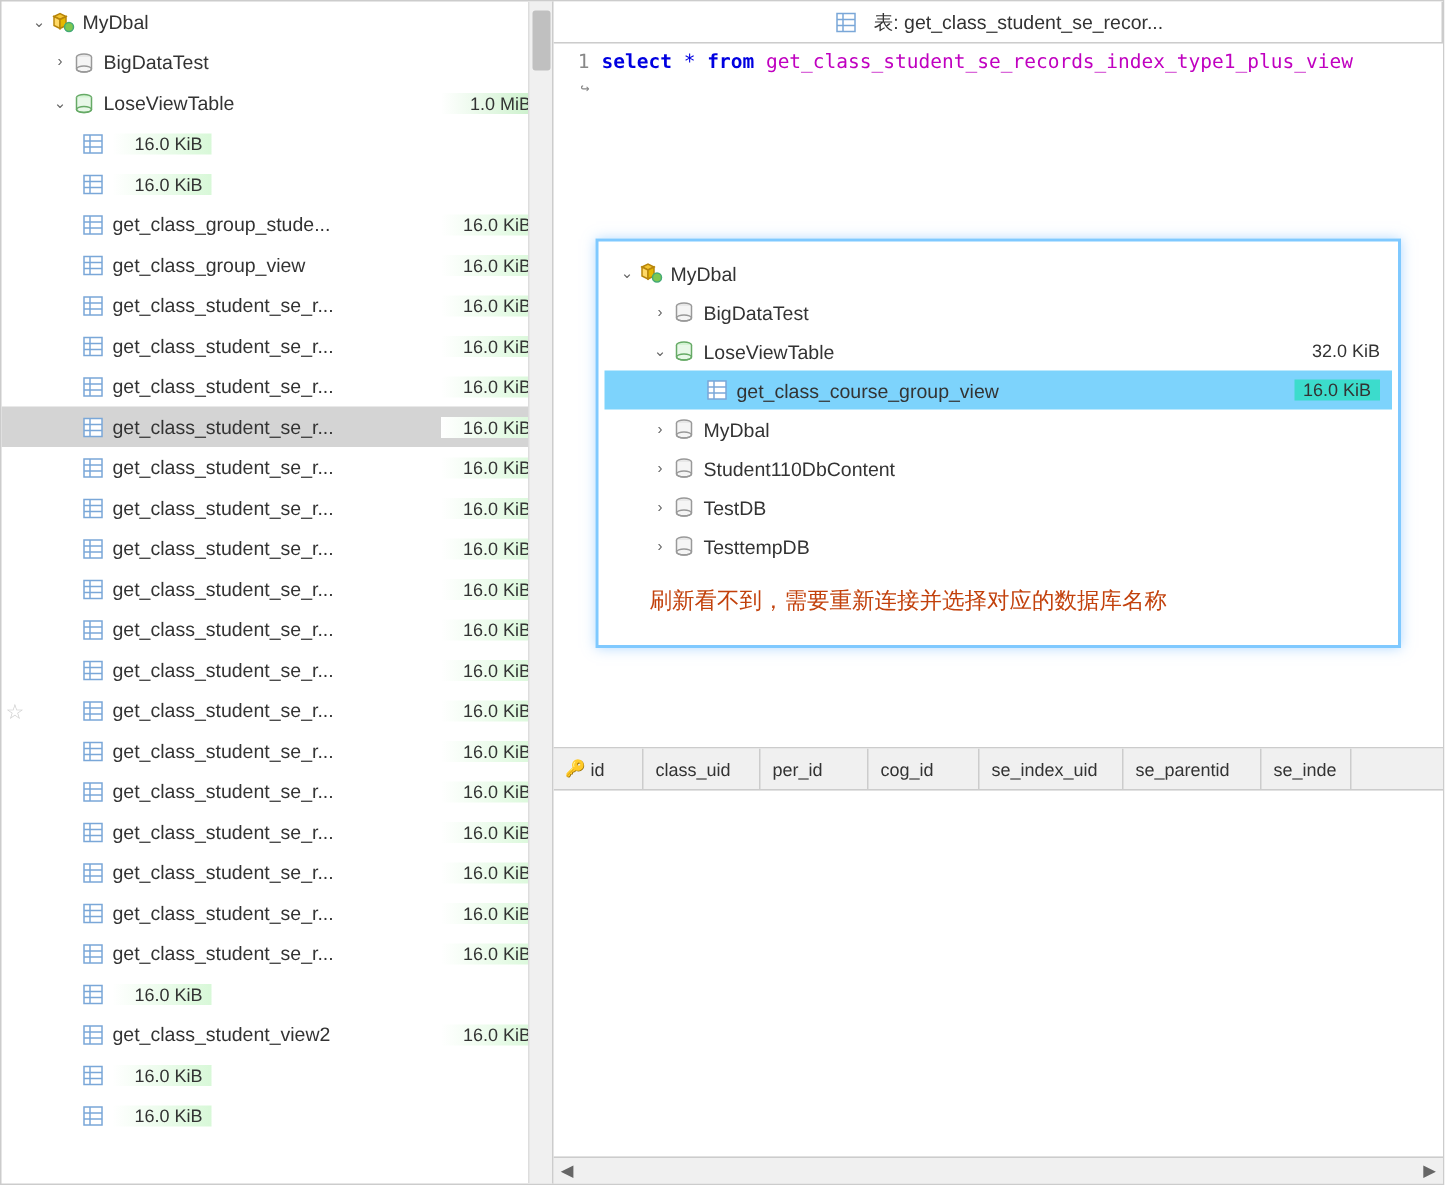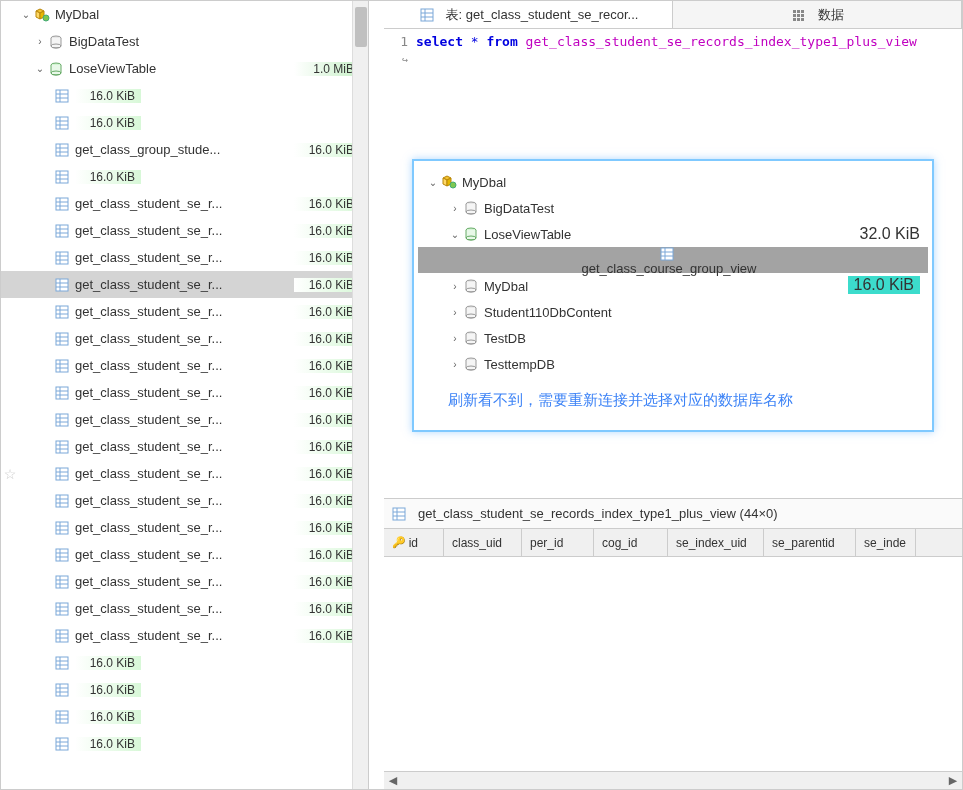--- a/index.html
+++ b/index.html
@@ -1,19 +1,19 @@
 <!DOCTYPE html>
 <html><head>
 <meta charset="utf-8">
 <style>
 * { box-sizing: border-box; margin: 0; padding: 0; }
 body { font-family: "Microsoft YaHei", Arial, sans-serif; font-size: 13px; color: #333; background: #fff; }
 .container { display: flex; width: 963px; height: 790px; border: 1px solid #ccc; }
 .left-panel { width: 368px; border-right: 1px solid #ccc; overflow-y: auto; position: relative; }
-.right-panel { flex: 1; display: flex; flex-direction: column; overflow: hidden; padding-left: 15px; }
+.right-panel { flex: 1; display: flex; flex-direction: column; overflow: hidden; }
 .tree-row { display: flex; align-items: center; height: 27px; padding-right: 8px; cursor: pointer; }
 .tree-row.selected { background: #d4d4d4; }
 .tree-indent { display: inline-block; }
 .tree-arrow { width: 14px; text-align: center; color: #666; font-size: 10px; cursor: pointer; }
 .tree-icon { width: 18px; height: 18px; display: inline-flex; align-items: center; justify-content: center; margin-right: 4px; }
 .tree-label { flex: 1; white-space: nowrap; overflow: hidden; text-overflow: ellipsis; }
 .tree-size { width: 66px; text-align: right; padding-right: 6px; font-size: 12px; }
 .size-bg-full { background: linear-gradient(to right, #fff 0%, #c8f0c8 100%); }
 .size-bg-item { background: linear-gradient(to right, #fff 0%, #d8f8d8 100%); }
 .star-col { width: 18px; text-align: center; color: #ccc; font-size: 14px; }
@@ -23,24 +23,24 @@
 .tab-item { flex: 1; display: flex; align-items: center; justify-content: center; gap: 6px; border-right: 1px solid #ccc; cursor: pointer; font-size: 13px; padding: 0 8px; white-space: nowrap; overflow: hidden; text-overflow: ellipsis; }
 .tab-item.active { background: #fff; }
 .sql-area { position: relative; padding: 4px 0; border-bottom: 1px solid #ccc; font-family: Consolas, monospace; font-size: 13px; min-height: 470px; }
 .sql-gutter { position: absolute; left: 0; top: 4px; width: 28px; text-align: right; color: #888; padding-right: 4px; line-height: 18px; }
 .sql-code { margin-left: 32px; line-height: 18px; white-space: pre-wrap; word-break: break-all; }
 .kw { color: #0000e0; font-weight: bold; }
 .ident { color: #c000c0; }
 .star { color: #0000e0; }
 .overlay-box { position: absolute; left: 28px; top: 130px; right: 28px; background: #fff; border: 2px solid #7fc9ff; box-shadow: 0 0 8px rgba(100,180,255,0.5); padding: 8px 4px 20px 4px; }
 .overlay-row { display: flex; align-items: center; height: 26px; padding-right: 8px; font-family: "Microsoft YaHei", Arial, sans-serif; font-size: 13px; }
-.overlay-row.sel { background: #a3a3a3; flex-direction: column; }
-.overlay-size { margin-left: auto; font-size: 16px; }
+.overlay-row.sel { background: #7dd3fc; }
+.overlay-size { margin-left: auto; font-size: 12px; }
 .overlay-size.sel-size { background: #3cdccc; padding: 0 6px; }
-.red-note { color: #3b82f6; font-size: 15px; padding: 14px 0 0 30px; font-family: "Microsoft YaHei", Arial, sans-serif; }
+.red-note { color: #c2410c; font-size: 15px; padding: 14px 0 0 30px; font-family: "Microsoft YaHei", Arial, sans-serif; }
 .result-header { display: flex; align-items: center; height: 30px; border-bottom: 1px solid #ccc; padding-left: 6px; gap: 6px; background: #fafafa; }
 .result-grid { flex: 1; overflow: auto; position: relative; }
 .grid-header { display: flex; height: 28px; background: #f0f0f0; border-bottom: 1px solid #ccc; }
 .grid-col { border-right: 1px solid #ccc; padding: 0 8px; display: flex; align-items: center; font-size: 12px; white-space: nowrap; }
 .grid-col.key { color: #333; }
 .key-icon { color: #d4a017; margin-right: 3px; font-size: 11px; }
 .bottom-scroll { height: 18px; background: #f0f0f0; border-top: 1px solid #ccc; display: flex; align-items: center; }
 .bottom-scroll-arrow { width: 18px; text-align: center; color: #666; cursor: pointer; font-size: 11px; }
 .bottom-scroll-track { flex: 1; height: 12px; position: relative; }
 svg { display: block; }
@@ -137,20 +137,21 @@
     <span class="star-col"></span>
     <span class="tree-indent" style="width:34px"></span>
     <span class="tree-icon">
             <svg width="14" height="14" viewBox="0 0 14 14">
               <rect x="1" y="1" width="12" height="12" fill="#fff" stroke="#7aa7d8"></rect>
               <line x1="1" y1="5" x2="13" y2="5" stroke="#7aa7d8"></line>
               <line x1="1" y1="9" x2="13" y2="9" stroke="#7aa7d8"></line>
               <line x1="5" y1="1" x2="5" y2="13" stroke="#7aa7d8"></line>
             </svg>
           </span>
+    <span class="tree-label">get_class_group_view</span>
     <span class="tree-size size-bg-item">16.0 KiB</span>
   </div>
         <div class="tree-row">
     <span class="star-col"></span>
     <span class="tree-indent" style="width:34px"></span>
     <span class="tree-icon">
             <svg width="14" height="14" viewBox="0 0 14 14">
               <rect x="1" y="1" width="12" height="12" fill="#fff" stroke="#7aa7d8"></rect>
               <line x1="1" y1="5" x2="13" y2="5" stroke="#7aa7d8"></line>
               <line x1="1" y1="9" x2="13" y2="9" stroke="#7aa7d8"></line>
@@ -401,20 +402,21 @@
     <span class="star-col"></span>
     <span class="tree-indent" style="width:34px"></span>
     <span class="tree-icon">
             <svg width="14" height="14" viewBox="0 0 14 14">
               <rect x="1" y="1" width="12" height="12" fill="#fff" stroke="#7aa7d8"></rect>
               <line x1="1" y1="5" x2="13" y2="5" stroke="#7aa7d8"></line>
               <line x1="1" y1="9" x2="13" y2="9" stroke="#7aa7d8"></line>
               <line x1="5" y1="1" x2="5" y2="13" stroke="#7aa7d8"></line>
             </svg>
           </span>
+    <span class="tree-label">get_class_student_view2</span>
     <span class="tree-size size-bg-item">16.0 KiB</span>
   </div>
         <div class="tree-row">
     <span class="star-col"></span>
     <span class="tree-indent" style="width:34px"></span>
     <span class="tree-icon">
             <svg width="14" height="14" viewBox="0 0 14 14">
               <rect x="1" y="1" width="12" height="12" fill="#fff" stroke="#7aa7d8"></rect>
               <line x1="1" y1="5" x2="13" y2="5" stroke="#7aa7d8"></line>
               <line x1="1" y1="9" x2="13" y2="9" stroke="#7aa7d8"></line>
@@ -448,36 +450,20 @@
       <div class="tab-item active">
         <span class="tree-icon">
           <svg width="14" height="14" viewBox="0 0 14 14">
               <rect x="1" y="1" width="12" height="12" fill="#fff" stroke="#7aa7d8"></rect>
               <line x1="1" y1="5" x2="13" y2="5" stroke="#7aa7d8"></line>
               <line x1="1" y1="9" x2="13" y2="9" stroke="#7aa7d8"></line>
               <line x1="5" y1="1" x2="5" y2="13" stroke="#7aa7d8"></line>
             </svg>
         </span>
         <span>表: get_class_student_se_recor...</span>
-      </div>
-      <div class="tab-item">
-        <span class="tree-icon">
-          <svg width="14" height="14" viewBox="0 0 14 14">
-              <rect x="1" y="2" width="3" height="3" fill="#888"></rect>
-              <rect x="5" y="2" width="3" height="3" fill="#888"></rect>
-              <rect x="9" y="2" width="3" height="3" fill="#888"></rect>
-              <rect x="1" y="6" width="3" height="3" fill="#888"></rect>
-              <rect x="5" y="6" width="3" height="3" fill="#888"></rect>
-              <rect x="9" y="6" width="3" height="3" fill="#888"></rect>
-              <rect x="1" y="10" width="3" height="3" fill="#888"></rect>
-              <rect x="5" y="10" width="3" height="3" fill="#888"></rect>
-              <rect x="9" y="10" width="3" height="3" fill="#888"></rect>
-            </svg>
-        </span>
-        <span>数据</span>
       </div>
     </div>
 
     <div class="sql-area">
       <div class="sql-gutter">
         <div>1</div>
         <div style="font-size:10px;color:#888;">↪</div>
       </div>
       <div class="sql-code"><span class="kw">select</span> <span class="star">*</span> <span class="kw">from</span> <span class="ident">get_class_student_se_records_index_type1_plus_view</span></div>
 
@@ -586,31 +572,20 @@
                 </svg>
               </span>
     <span>TesttempDB</span>
 
   </div>
           </div>
         <div class="red-note">刷新看不到，需要重新连接并选择对应的数据库名称</div>
       </div>
     </div>
 
-    <div class="result-header">
-      <span class="tree-icon">
-        <svg width="14" height="14" viewBox="0 0 14 14">
-            <rect x="1" y="1" width="12" height="12" fill="#fff" stroke="#7aa7d8"></rect>
-            <line x1="1" y1="5" x2="13" y2="5" stroke="#7aa7d8"></line>
-            <line x1="1" y1="9" x2="13" y2="9" stroke="#7aa7d8"></line>
-            <line x1="5" y1="1" x2="5" y2="13" stroke="#7aa7d8"></line>
-          </svg>
-      </span>
-      <span>get_class_student_se_records_index_type1_plus_view (44×0)</span>
-    </div>
 
     <div class="result-grid">
       <div class="grid-header" id="grid-header">
           <div class="grid-col key" style="width:60px">
             <span class="key-icon">🔑</span>
             <span>id</span>
           </div>
           <div class="grid-col" style="width:78px">
             <span>class_uid</span>
           </div>

